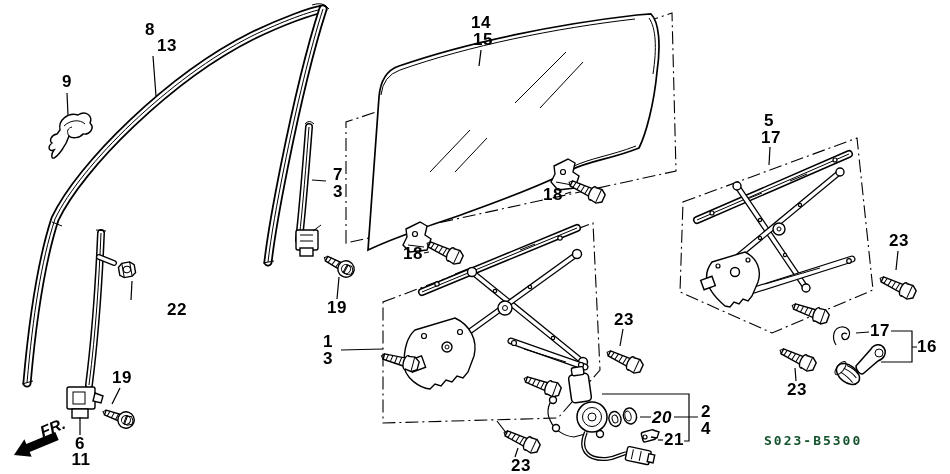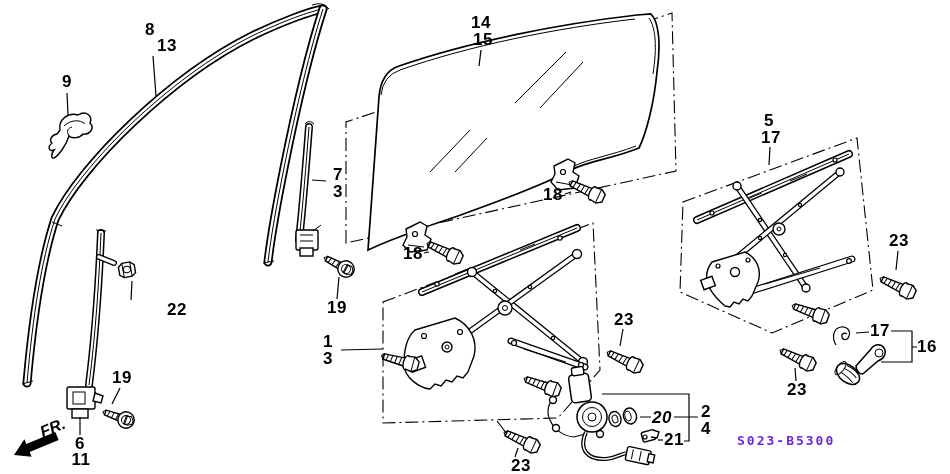--- a/index.html
+++ b/index.html
@@ -2,22 +2,22 @@
 <html><head>
 <meta charset="utf-8">
 <style>
   html,body{margin:0;padding:0;background:#fff;}
   #stage{position:relative;width:950px;height:474px;background:#fff;overflow:hidden;
          font-family:"Liberation Sans",sans-serif;}
   #art{position:absolute;left:0;top:0;}
   .callout{position:absolute;transform:translate(-50%,-50%);
            font:bold 17px "Liberation Sans",sans-serif;color:#000;letter-spacing:.5px;
            white-space:nowrap;}
-  .code{position:absolute;left:737px;top:433px;
-        font:bold 13px "DejaVu Sans Mono",monospace;color:#6d28d9;letter-spacing:2px;}
+  .code{position:absolute;left:764px;top:433px;
+        font:bold 13px "DejaVu Sans Mono",monospace;color:#14532d;letter-spacing:2px;}
   .fr{position:absolute;left:40px;top:419px;transform:rotate(-22deg);
       font:italic bold 16px "Liberation Sans",sans-serif;color:#000;}
   
   .o9{stroke:#000;stroke-width:9;fill:none;stroke-linecap:round}
   .o8{stroke:#000;stroke-width:8;fill:none;stroke-linecap:round}
   .o7{stroke:#000;stroke-width:7;fill:none;stroke-linecap:round}
   .o6{stroke:#000;stroke-width:6;fill:none;stroke-linecap:round}
   .w55{stroke:#fff;stroke-width:5.5;fill:none;stroke-linecap:round}
   .w5{stroke:#fff;stroke-width:5;fill:none;stroke-linecap:round}
   .w45{stroke:#fff;stroke-width:4.5;fill:none;stroke-linecap:round}

